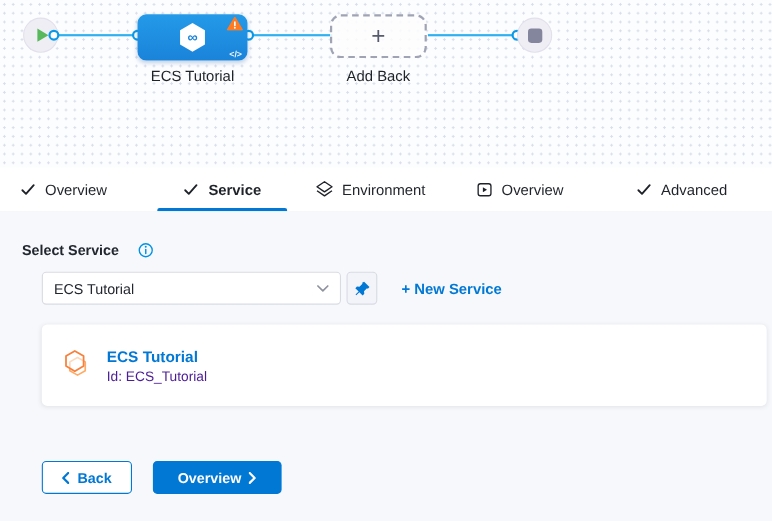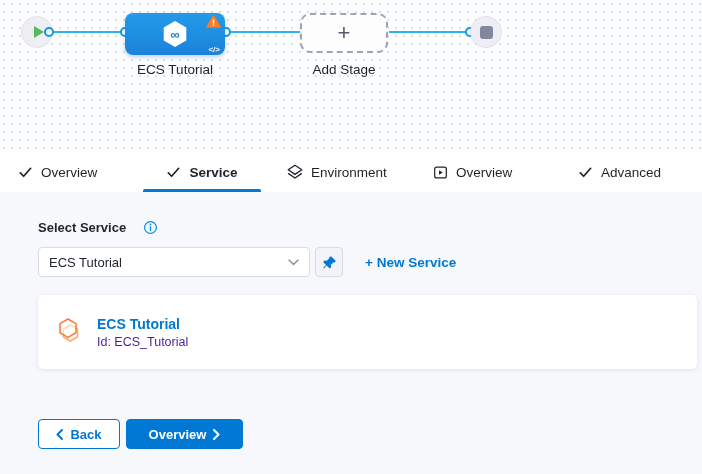--- a/index.html
+++ b/index.html
@@ -42,35 +42,35 @@
   .tab-overview { left:18px;justify-content:center; }
   .tab-service { left:143px; width:118px; justify-content:center; font-weight:bold;text-align:right; }
   .tab-environment { left:287px; }
   .tab-execution { left:433px; }
   .tab-advanced { left:578px; }
   .tab-underline { position:absolute; left:143px; bottom:0; width:118px; height:3px; background:#0278d5;
     border-radius:2px 2px 0 0; }
 
   
   .content { position:absolute; left:0; top:192px; width:702px; height:282px; background:#f6f8fb; }
-  .field-label-row { position:absolute; left:38px; top:28px; display:flex; align-items:center; gap:17px; }
+  .field-label-row { position:absolute; left:20px; top:28px; display:flex; align-items:center; gap:17px; }
   .field-label { font-size:13px; font-weight:bold; color:#22272f; }
   .select-box { position:absolute; left:38px; top:55px; width:272px; height:30px; background:#fff;
     border:1px solid #d9dbe3; border-radius:4px; display:flex; align-items:center; padding:0 10px; cursor:pointer; }
   .select-value { flex:1; font-size:13px; color:#22272f; }
   .pin-btn { position:absolute; left:315px; top:55px; width:28px; height:30px; background:#f3f3fa;
     border:1px solid #d9dbe3; border-radius:4px; display:flex; align-items:center; justify-content:center; cursor:pointer; }
   .new-service { position:absolute; left:365px; top:55px; height:30px; display:flex; align-items:center;
     color:#0278d5; font-size:13.5px; font-weight:bold; cursor:pointer; }
   .service-card { position:absolute; left:38px; top:103px; width:659px; height:74px; background:#fff;
     border-radius:5px; box-shadow:0 1px 4px rgba(96,97,112,.14); display:flex; align-items:center; padding:0 17px; cursor:pointer; }
   .service-card .txt { margin-left:14px; }
   .service-title { font-size:14px; font-weight:bold; color:#0278d5; }
   .service-id { font-size:12.5px; color:#4c1d95; margin-top:3px; }
-  .btn-row { position:absolute; left:38px; top:227px; display:flex; gap:6px; }
+  .btn-row { position:absolute; left:38px; top:227px; display:flex; gap:19px; }
   .btn { height:30px; border-radius:4px; display:flex; align-items:center; justify-content:center; gap:7px;
     font-size:13px; font-weight:bold; cursor:pointer; }
   .btn-back { width:82px; background:#fff; border:1px solid #0278d5; color:#0278d5; }
   .btn-continue { width:117px; background:#0278d5; border:1px solid #0278d5; color:#fff; }
 </style>
 </head>
 <body>
 
 <div class="screen">
 
@@ -98,21 +98,21 @@
         <line x1="7.5" y1="5" x2="7.5" y2="8.2" stroke="#fff" stroke-width="1.5" stroke-linecap="round"></line>
         <circle cx="7.5" cy="10.2" r="0.9" fill="#fff"></circle>
       </svg>
       <span class="code-glyph">&lt;/&gt;</span>
     </div>
     <div class="node-label stage-label-box">ECS Tutorial</div>
 
     <div class="add-stage">
       <span>+</span>
     </div>
-    <div class="node-label add-label-box">Add Stage</div>
+    <div class="node-label add-label-box">Add Back</div>
 
     <div class="node-end">
       <span class="stop-sq"></span>
     </div>
   </div>
 
   <div class="tabbar">
     <div class="tab tab-overview">
       <svg width="15" height="15" viewBox="0 0 16 16">
         <path d="M2.5 8.5 L6 12 L13.5 3.5" fill="none" stroke="#1f2329" stroke-width="1.8" stroke-linecap="round" stroke-linejoin="round"></path>

